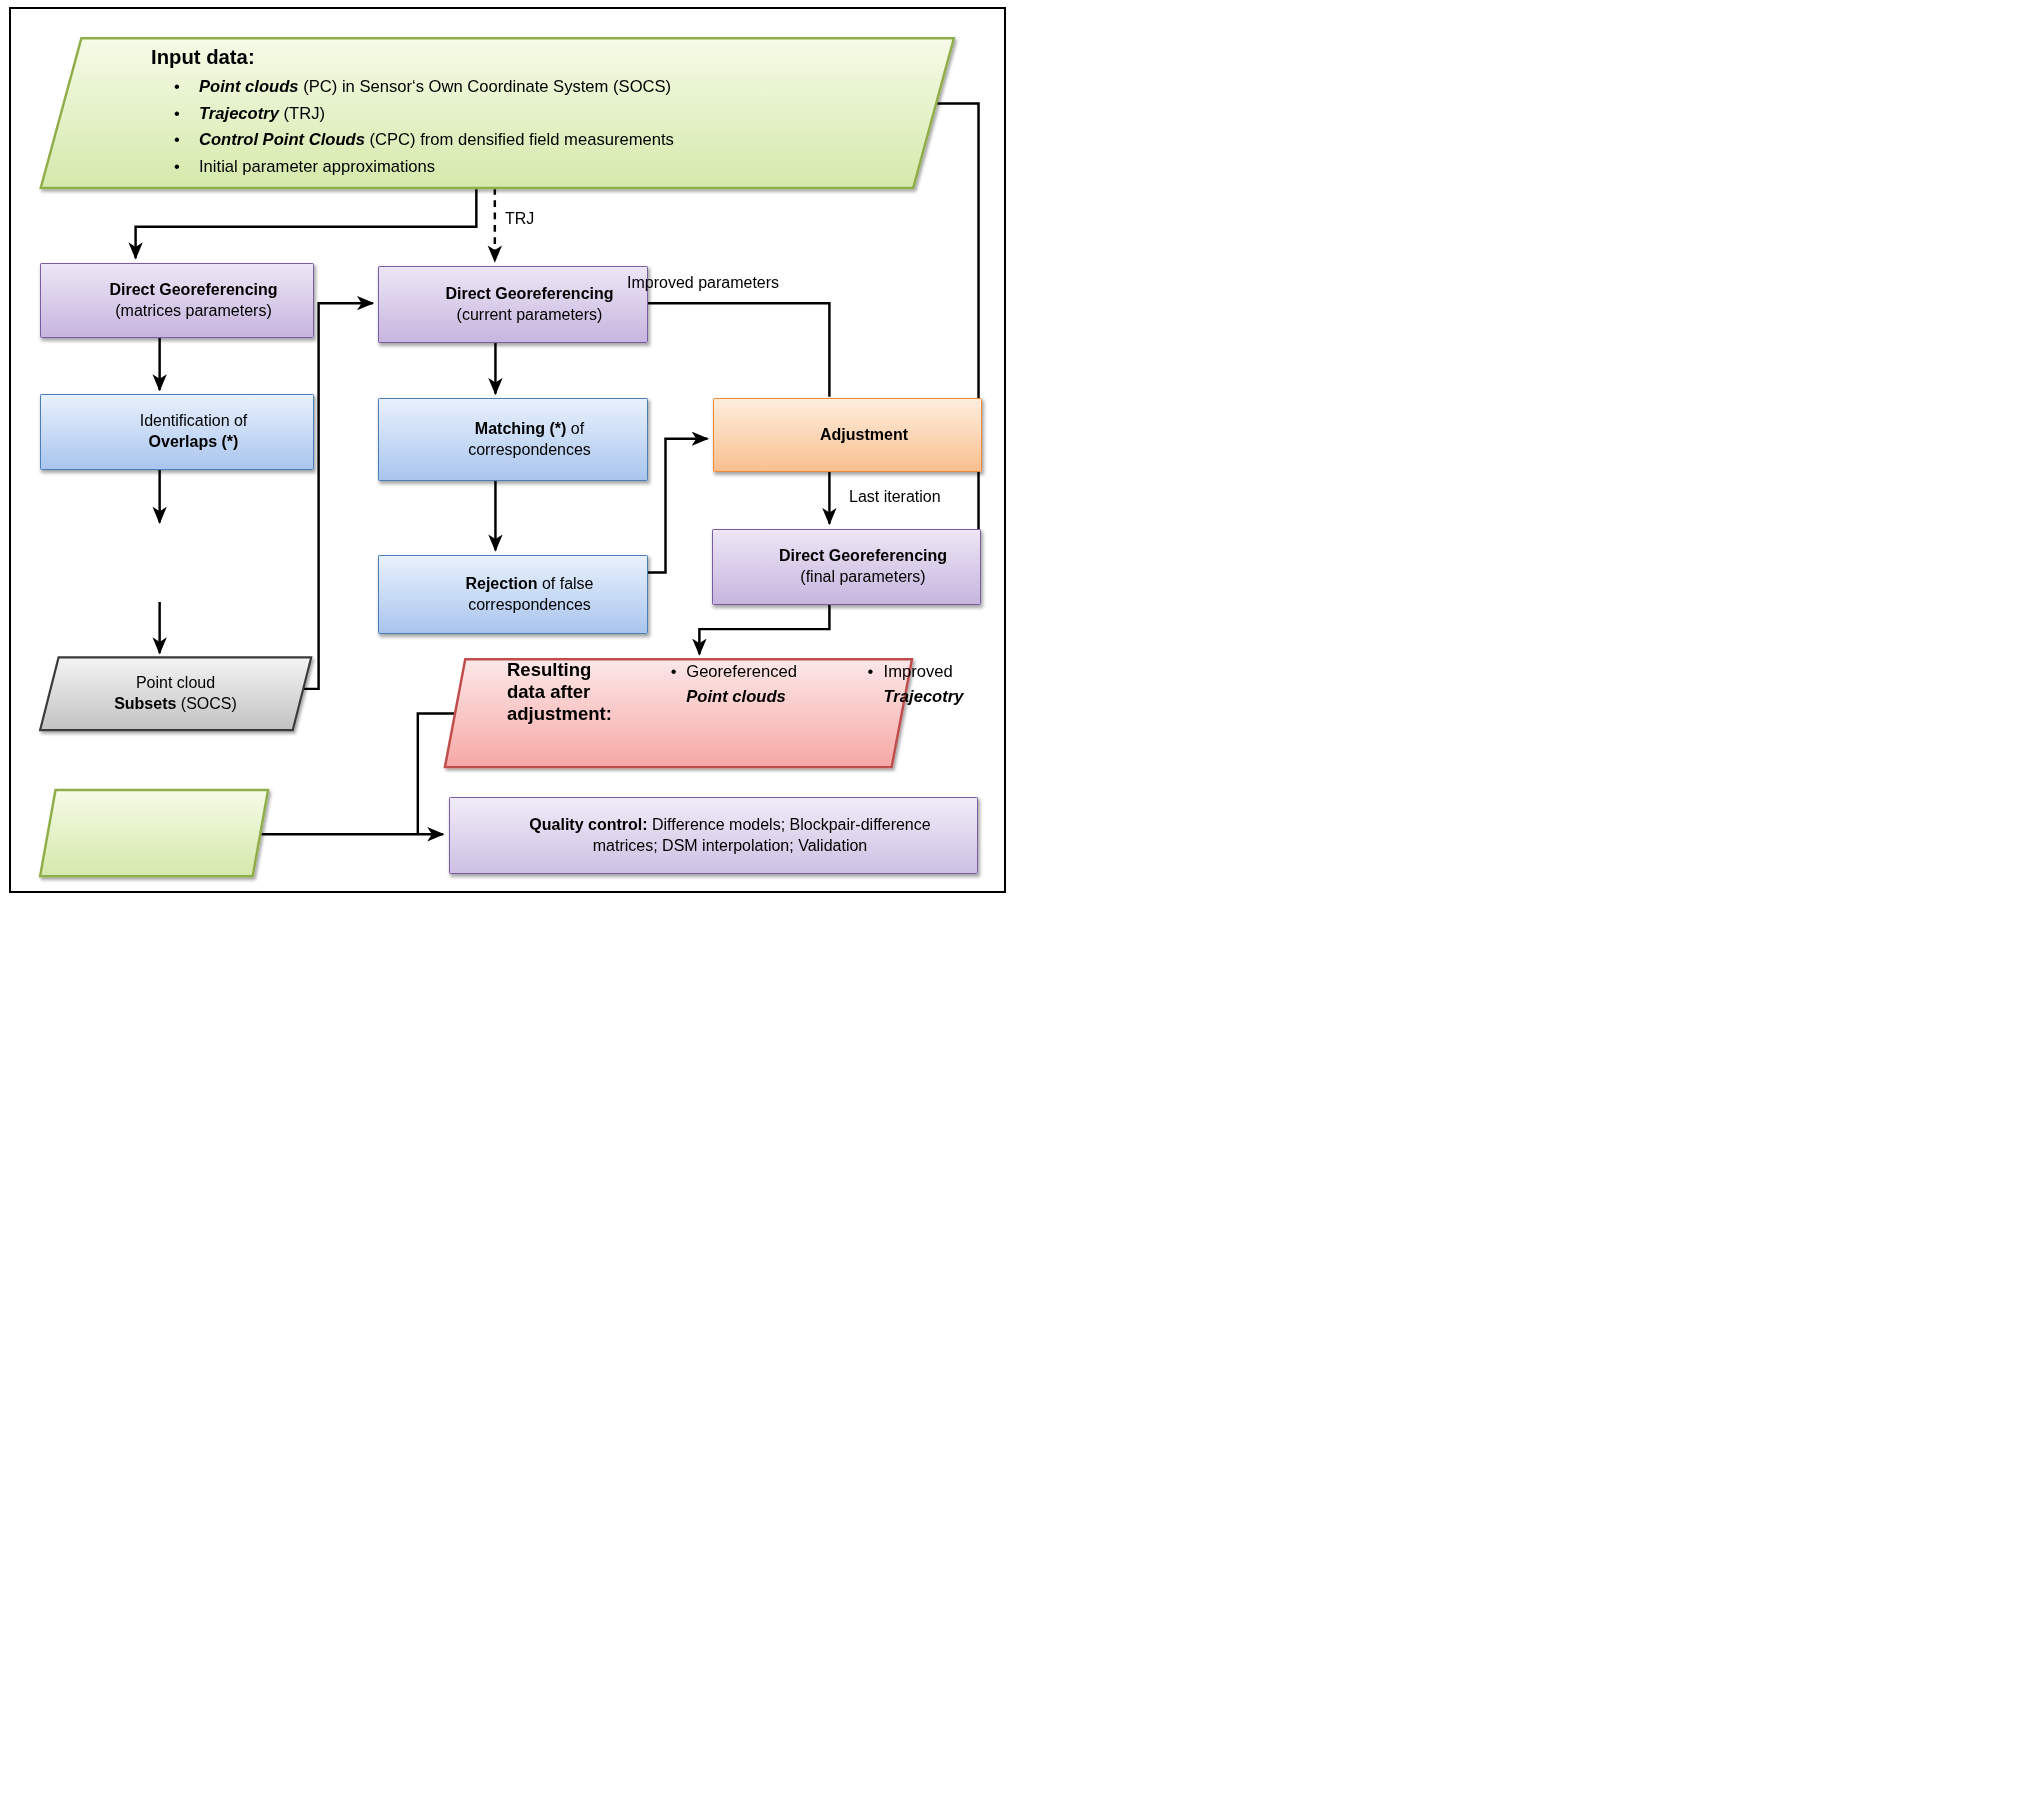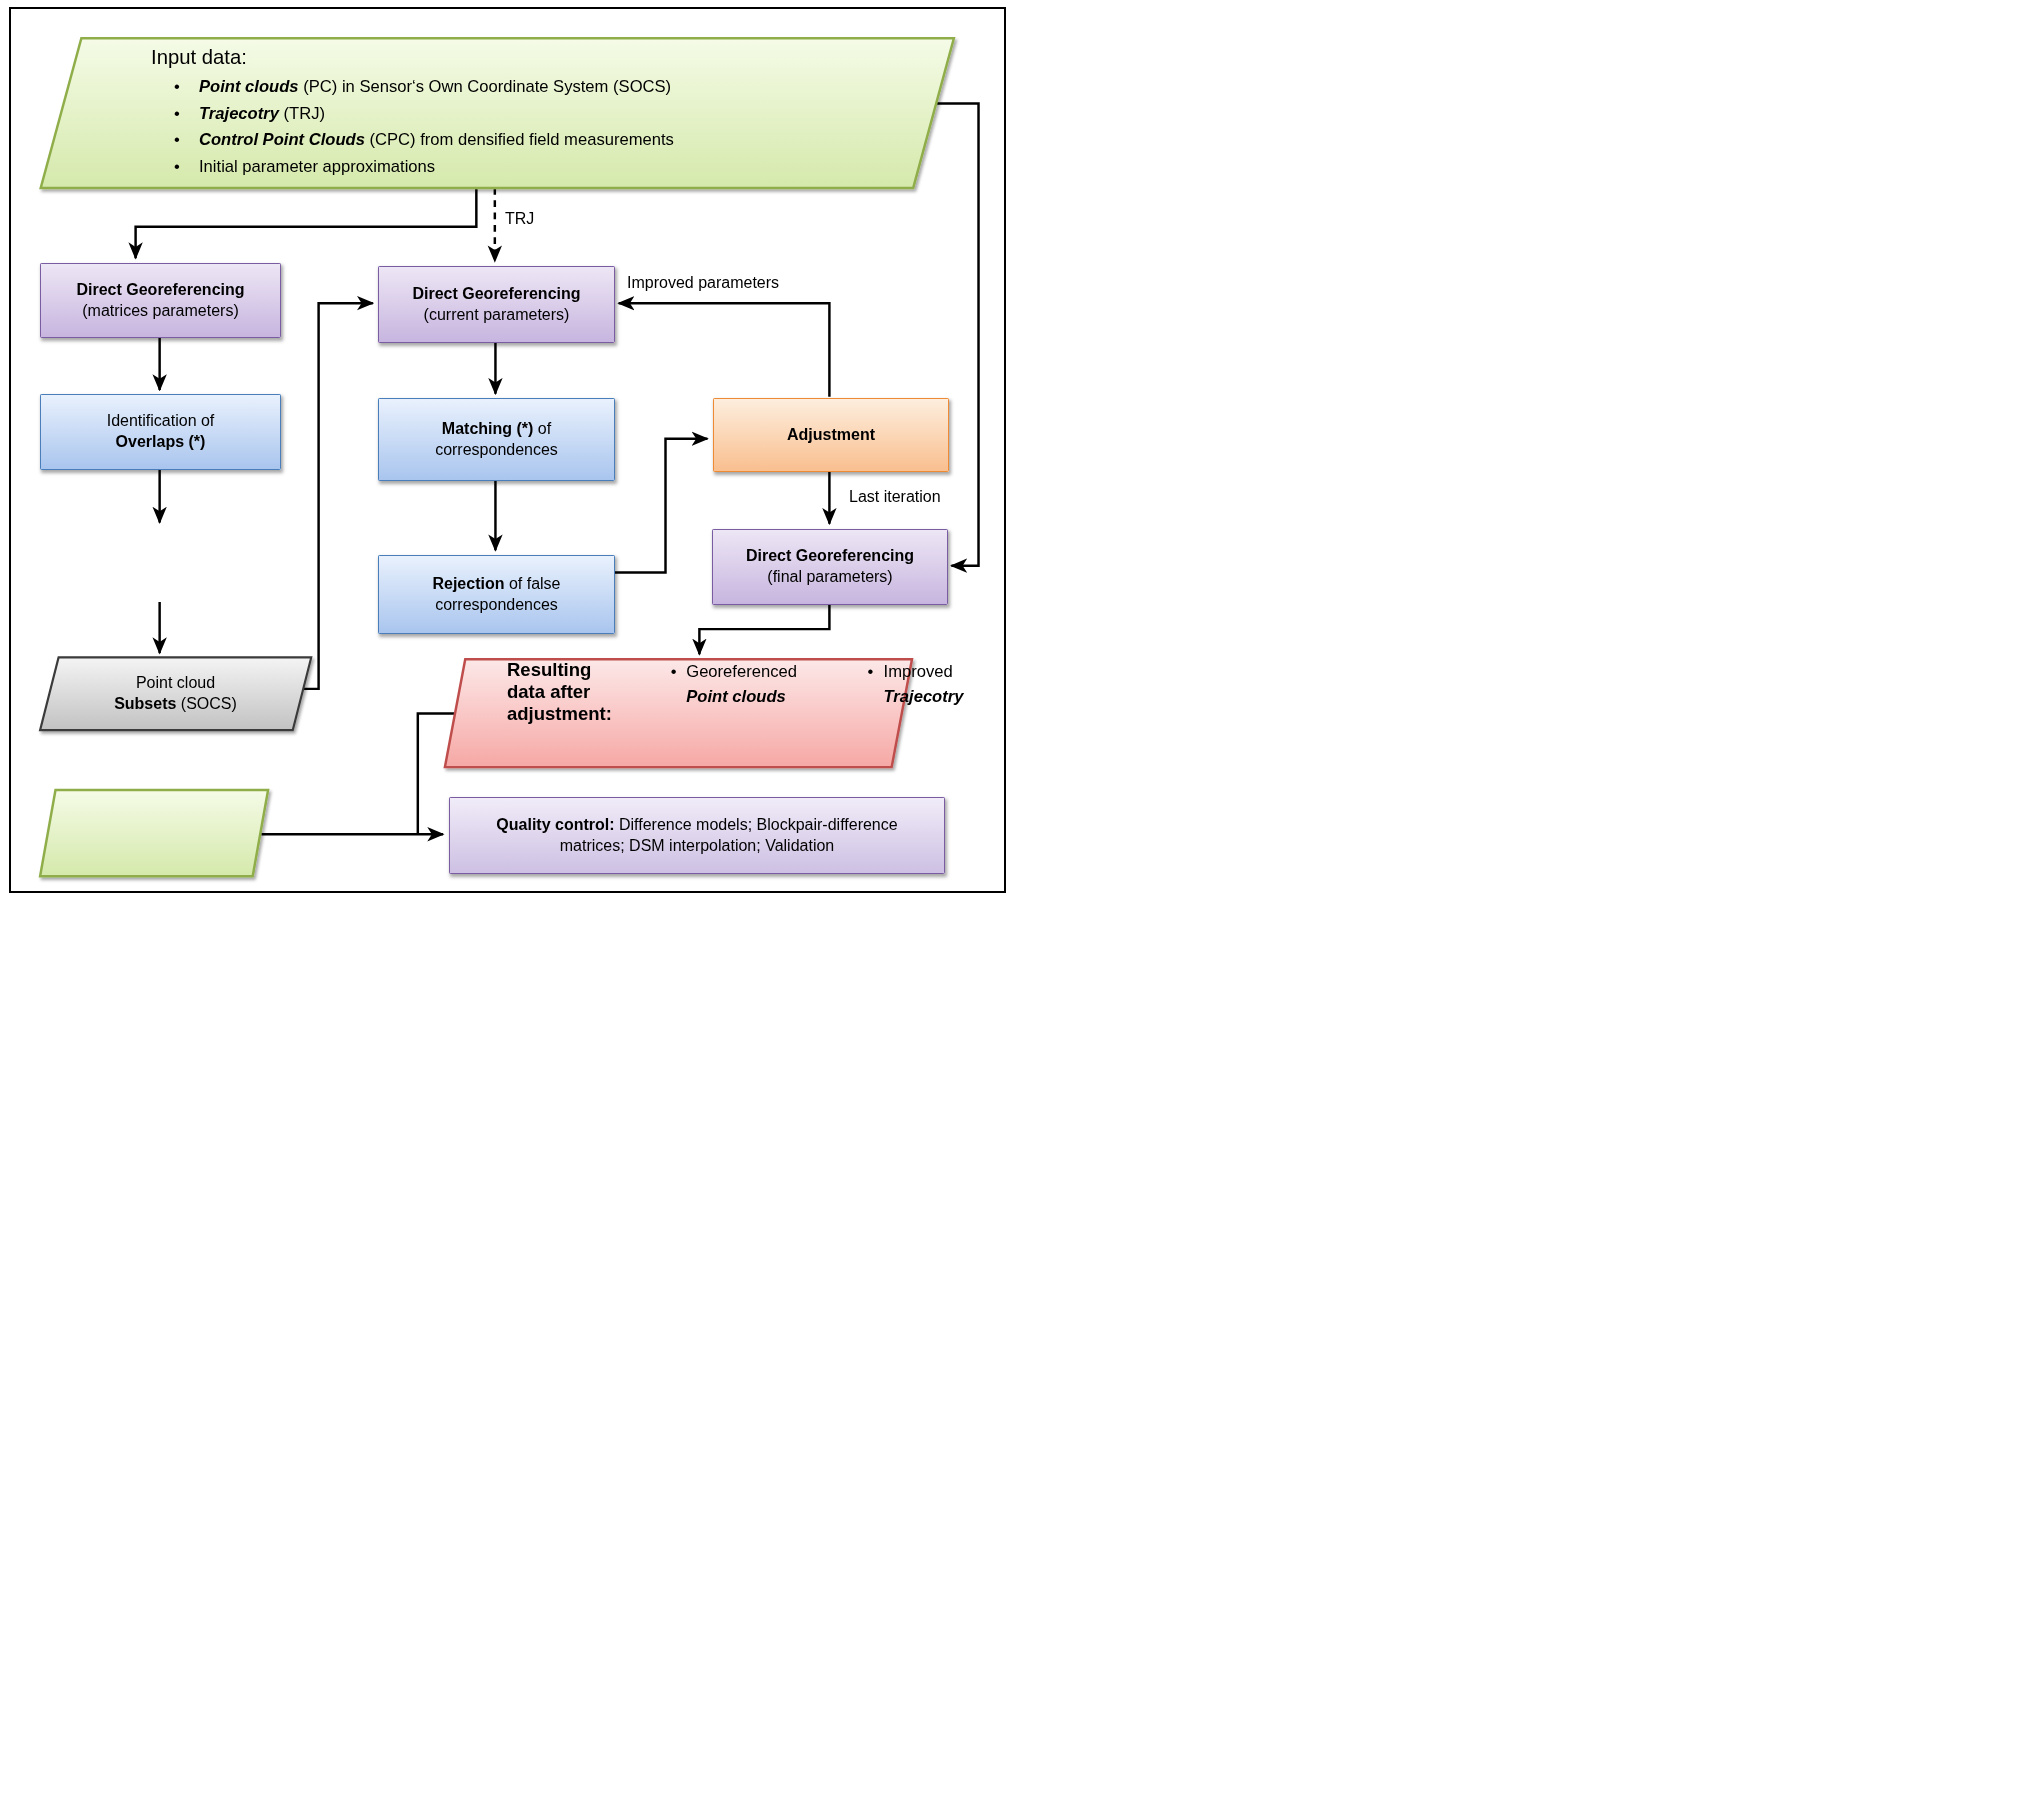--- a/index.html
+++ b/index.html
@@ -8,39 +8,39 @@
     font-family:"Liberation Sans",sans-serif;color:#000;overflow:hidden;
   }
   .outer-border{
     position:absolute;left:8.6px;top:7.4px;width:993px;height:882px;
     border:2.5px solid #000;z-index:0;
   }
   svg.wires{position:absolute;left:0;top:0;width:1018px;height:907px;z-index:1;}
   .node{
     position:absolute;display:flex;flex-direction:column;justify-content:center;
     align-items:center;text-align:center;font-size:16px;line-height:1.3;
-    border-radius:1.2px;box-shadow:1.8px 2.5px 3.7px rgba(0,0,0,0.35);z-index:2;
+    border-radius:1.2px;box-shadow:1.8px 2.5px 3.7px rgba(0,0,0,0.35);z-index:2;padding-left:33px;
   }
   .purple{background:linear-gradient(#ede6f5,#c7b5df);border:1.8px solid #7a5ca3;}
   .blue{background:linear-gradient(#e9f1fd,#a9c5ee);border:1.8px solid #4a7ebb;}
   .orange{background:linear-gradient(#fdeede,#f9bf8f);border:1.8px solid #ed8a33;}
   .lavender{background:linear-gradient(#f1ecf8,#cdc0e3);border:1.8px solid #7a5ca3;}
   .b{font-weight:700;}
   .bi{font-weight:700;font-style:italic;}
   .shape-text{
     position:absolute;z-index:3;display:flex;flex-direction:column;
     justify-content:center;text-align:center;font-size:16px;line-height:1.3;
   }
   .free-label{position:absolute;z-index:2;font-size:16px;white-space:nowrap;}
   
   .input-text{
     position:absolute;left:41px;top:38px;width:912px;height:150px;z-index:3;
     display:flex;flex-direction:column;justify-content:center;text-align:left;
   }
-  .input-heading{font-size:20.3px;font-weight:400;margin-left:110px;margin-bottom:5px;}
+  .input-heading{font-size:20.3px;font-weight:700;margin-left:110px;margin-bottom:5px;}
   .input-row{display:flex;margin-left:133px;font-size:16.6px;line-height:26.5px;}
   .input-row .dot{width:25px;}
   
   .result-text{
     position:absolute;left:468px;top:659px;width:431px;height:108px;z-index:3;
     display:flex;justify-content:flex-start;text-align:left;
   }
   .result-heading{font-size:18.5px;font-weight:700;margin-left:39px;margin-bottom:3.7px;}
   .result-row{display:flex;margin-left:59px;font-size:16.6px;line-height:25px;}
   .result-row .dot{width:27px;}

